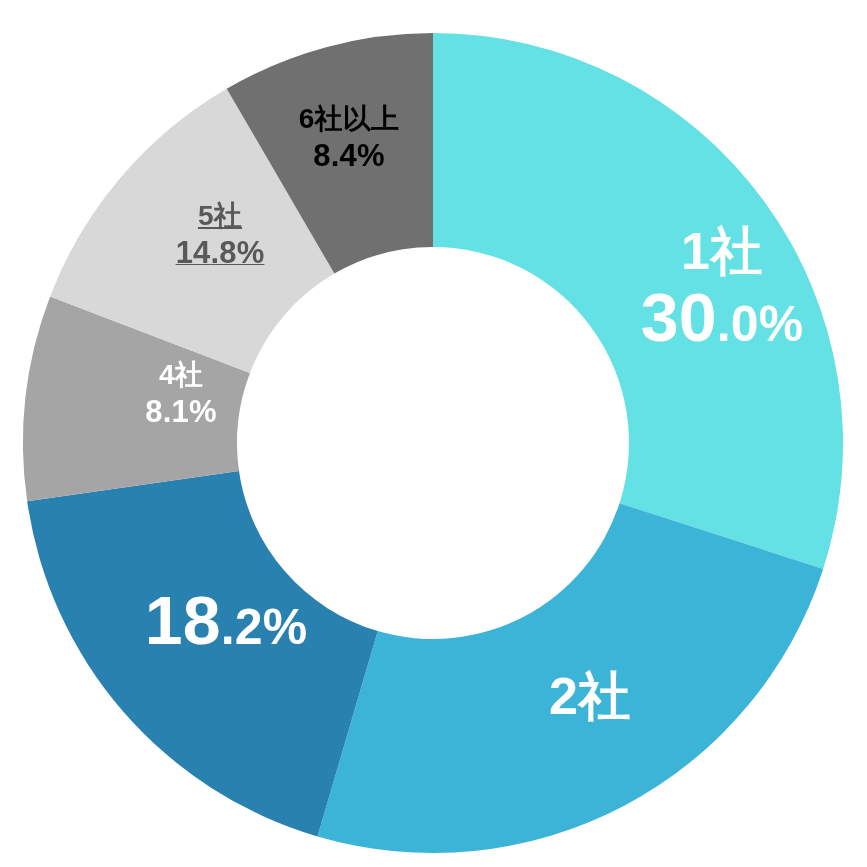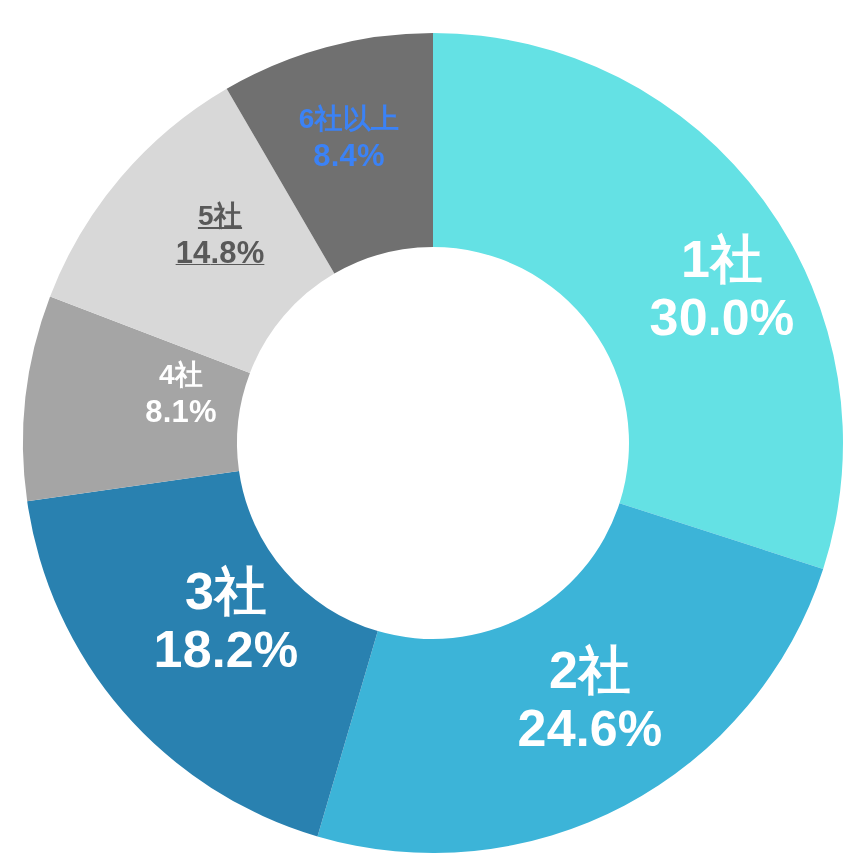--- a/index.html
+++ b/index.html
@@ -49,21 +49,21 @@
     display: block;
     font-weight: bold;
     letter-spacing: 0.01em;
   }
   
   .big .label-name {
     font-size: 52px;
     margin-bottom: 6px;
   }
   .big .label-int {
-    font-size: 52px;
+    font-size: 68px;
   }
   .big .label-dec {
     font-size: 50px;
   }
   
   .small .label-name {
     font-size: 28px;
     margin-bottom: 7px;
   }
   .small .label-int {
@@ -91,33 +91,31 @@
       </g>
   </svg>
 
   <div id="labels-layer">
       <div class="slice-label big white-text" style="left: 722px; top: 288px; color: rgb(255, 255, 255);">
         <span class="label-name">1社</span>
         <span class="label-value"><span class="label-int">30</span><span class="label-dec">.0%</span></span>
       </div>
       <div class="slice-label big white-text" style="left: 590px; top: 699px; color: rgb(255, 255, 255);">
         <span class="label-name">2社</span>
-        <span class="label-value"><span class="label-int">24</span><span class="label-dec">.6%</span></span>
       </div>
       <div class="slice-label big white-text" style="left: 226px; top: 620px; color: rgb(255, 255, 255);">
-        <span class="label-name">3社</span>
         <span class="label-value"><span class="label-int">18</span><span class="label-dec">.2%</span></span>
       </div>
       <div class="slice-label small white-text" style="left: 141px; top: 394px; color: rgb(255, 255, 255); margin-left: 40px;">
         <span class="label-name">4社</span>
         <span class="label-value"><span class="label-int">8</span><span class="label-dec">.1%</span></span>
       </div>
       <div class="slice-label small dark-text" style="left: 220px; top: 235px; color: rgb(89, 89, 89); text-decoration: underline;">
         <span class="label-name">5社</span>
         <span class="label-value"><span class="label-int">14</span><span class="label-dec">.8%</span></span>
       </div>
-      <div class="slice-label small white-text" style="left: 349px; top: 138px; color: #3b82f6;">
+      <div class="slice-label small white-text" style="left: 349px; top: 138px; color: #000000;">
         <span class="label-name">6社以上</span>
         <span class="label-value"><span class="label-int">8</span><span class="label-dec">.4%</span></span>
       </div>
     </div>
 
 </div>
 
 </body></html>

